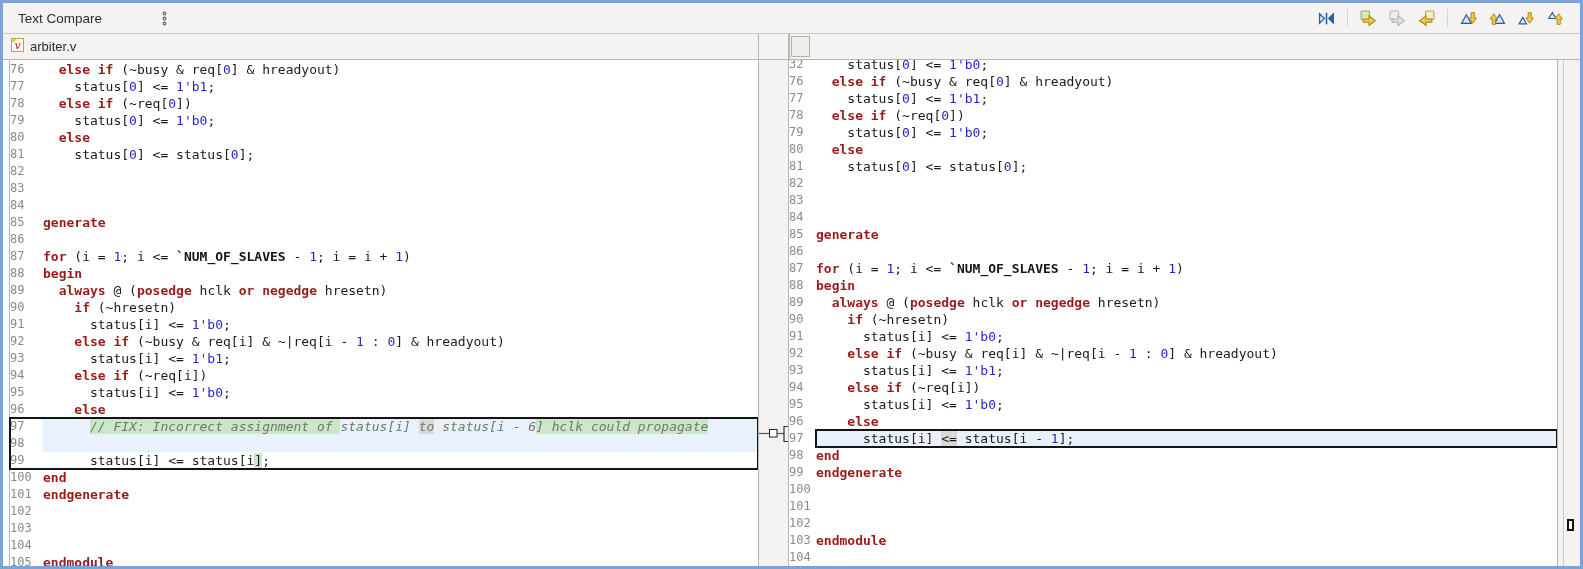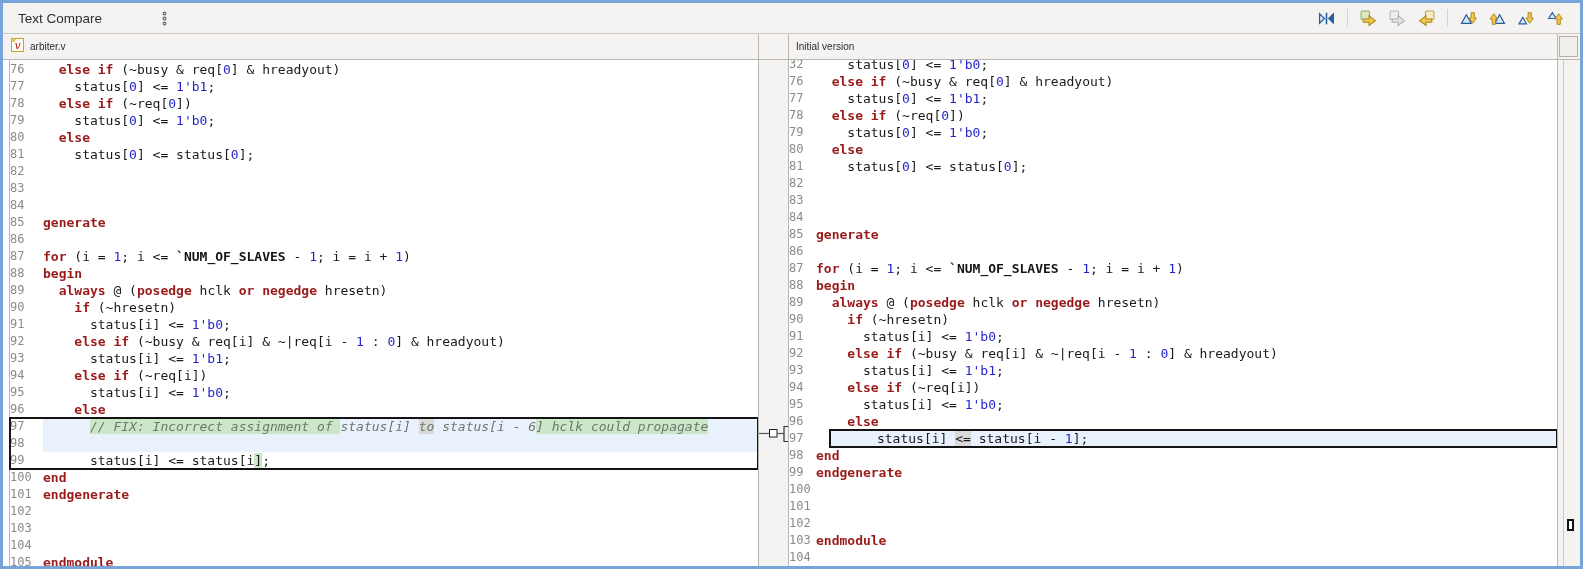--- a/index.html
+++ b/index.html
@@ -20,21 +20,21 @@
 
   
   .headers{height:25px;flex:none;display:flex;background:#f5f3f1;border-bottom:1px solid #b9b5b1;}
   .hdr-left{width:755px;flex:none;display:flex;align-items:center;gap:6px;
             padding-left:8px;box-sizing:border-box;}
   .hdr-center{width:31px;flex:none;border-left:1px solid #b9b5b1;border-right:1px solid #b9b5b1;
               box-sizing:border-box;}
   .hdr-right{width:768px;flex:none;display:flex;align-items:center;padding-left:7px;box-sizing:border-box;}
   .hdr-overview{width:23px;flex:none;border-left:1px solid #b9b5b1;box-sizing:border-box;position:relative;}
   .ov-hdr-box{position:absolute;top:2px;left:1px;right:2px;bottom:2px;border:1px solid #b3afab;background:#f1efec;}
-  .hdr-title{font-size:10px;color:#2b2b2b;white-space:nowrap;}
+  .hdr-title{font-size:13px;color:#2b2b2b;white-space:nowrap;}
 
   
   .main{flex:1;display:flex;overflow:hidden;min-height:0;}
   .pane{background:#fff;overflow:hidden;box-sizing:border-box;}
   .pane.left{width:755px;flex:none;display:flex;}
   .ruler{width:6px;flex:none;border-right:1px solid #a9bcd3;}
   .pane-lines{flex:1;min-width:0;}
   .pane.left .pane-lines{padding-top:1px;}
   .pane.right{width:768px;flex:none;}
   .pane.right .pane-lines{margin-top:-4px;}
@@ -54,21 +54,21 @@
   .code{flex:1;min-width:0;color:#1a1a1a;}
   .td{color:#1a1a1a;}
   .tk{color:#9a1a1a;font-weight:bold;}
   .tn{color:#2525cc;}
   .tb{color:#151515;font-weight:bold;}
   .tc{color:#6d786d;font-style:italic;}
   .hg{background:#cbe6c8;}
   .hx{background:#d9d9d9;}
   .bg-blue{background:#e9f2fc;}
   .diff-block{outline:2px solid #141414;outline-offset:-1px;background:#fff;position:relative;z-index:2;}
-  .sel-line{outline:2px solid #141414;outline-offset:-1px;position:relative;z-index:2;margin-left:14px;}
+  .sel-line{outline:2px solid #141414;outline-offset:-1px;position:relative;z-index:2;}
 </style>
 </head>
 <body>
 
 <div id="win">
 
   <div class="titlebar">
     <span class="view-title">Text Compare</span>
     <span class="menu-dots">
       <svg width="9" height="17" viewBox="0 0 9 17">
@@ -140,23 +140,20 @@
       <span>
         <svg width="13" height="15" viewBox="0 0 13 15">
           <rect x="0.5" y="1.5" width="12" height="13" fill="#fffdf2" stroke="#c9a227"></rect>
           <path d="M0.5 1.5 h4 l-1 3 h-3 z" fill="#e7cf7a" stroke="#c9a227" stroke-width="0.6"></path>
           <text x="6.5" y="12" font-size="11" font-style="italic" font-family="'DejaVu Serif',serif" fill="#b22222" text-anchor="middle">v</text>
         </svg>
       </span>
       <span class="hdr-title">arbiter.v</span>
     </div>
     <div class="hdr-center"></div>
-    <div class="hdr-right">
-      <span class="hdr-title">Initial version</span>
-    </div>
     <div class="hdr-overview">
       <div class="ov-hdr-box"></div>
     </div>
   </div>
 
   <div class="main">
 
     <div class="pane left">
       <div class="ruler"></div>
       <div class="pane-lines" id="left-lines">

